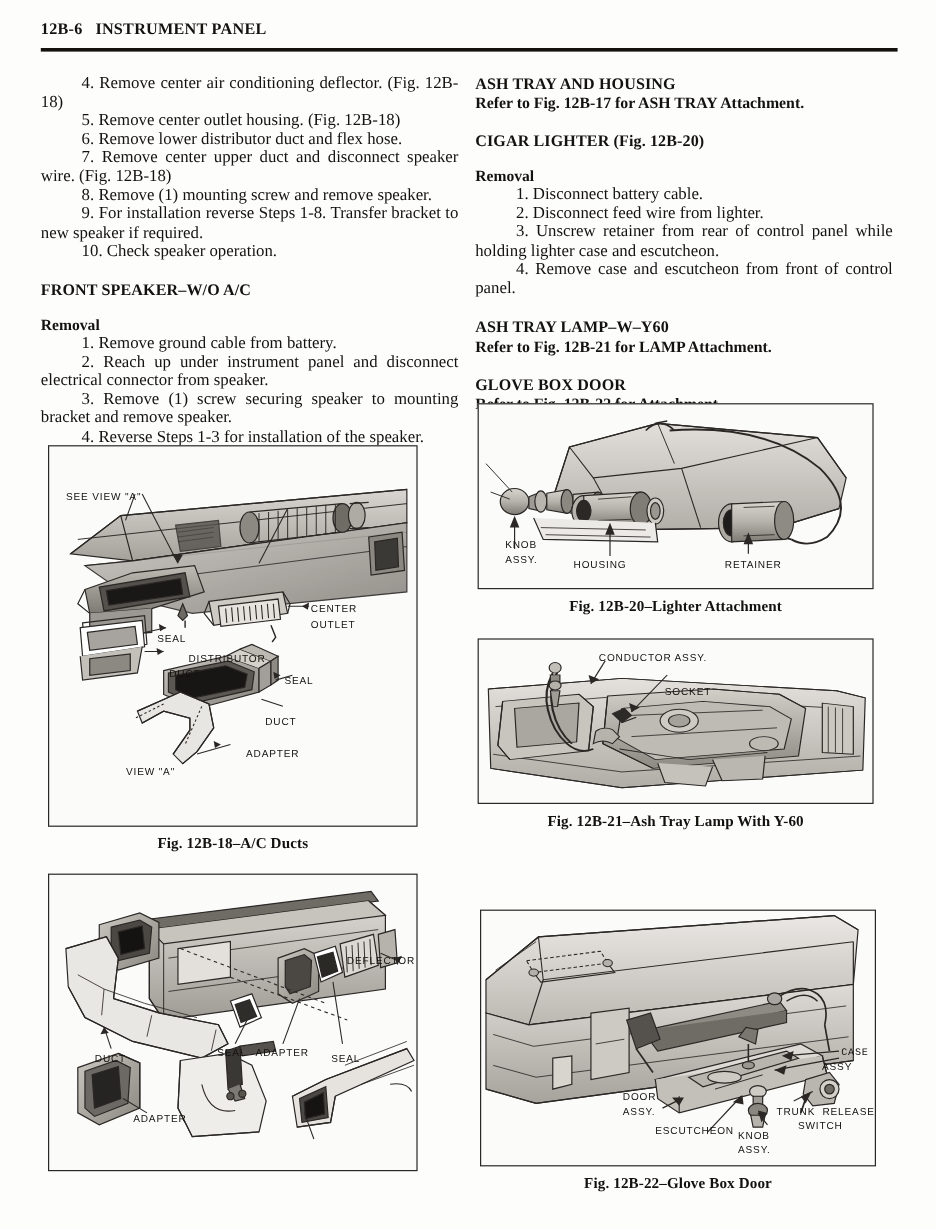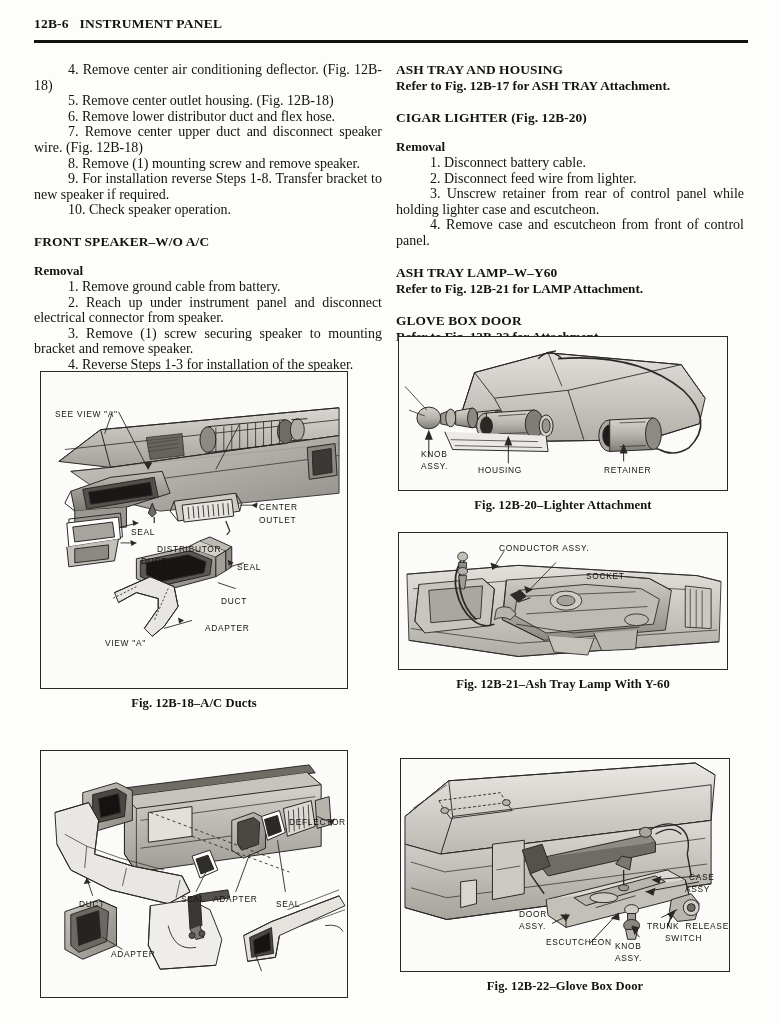--- a/index.html
+++ b/index.html
@@ -269,21 +269,21 @@
       <span class="lbl" style="left:218px;top:130px;">CENTER</span>
       <span class="lbl" style="left:218px;top:143px;">OUTLET</span>
       <span class="lbl" style="left:196px;top:190px;">SEAL</span>
       <span class="lbl" style="left:180px;top:224px;">DUCT</span>
       <span class="lbl" style="left:164px;top:251px;">ADAPTER</span>
       <span class="lbl" style="left:64px;top:266px;">VIEW "A"</span>
     </div>
     <div class="fig-cap">Fig. 12B-18–A/C Ducts</div>
   </div>
 
-  <div class="figure" style="left:40px;top:750px;width:308px;">
+  <div class="figure" style="left:40px;top:728px;width:308px;">
     <div class="fig-box" style="width:308px;height:248px;">
       <div class="art">
         <svg viewBox="0 0 308 248" preserveAspectRatio="none">
           <defs>
             <linearGradient id="g19a" x1="0" y1="0" x2="0" y2="1">
               <stop offset="0" stop-color="#dcd9d4"></stop>
                 <stop offset="1" stop-color="#9f9b95"></stop>
             </linearGradient>
             <linearGradient id="g19b" x1="0" y1="0" x2="1" y2="1">
               <stop offset="0" stop-color="#cbc8c2"></stop>
@@ -533,21 +533,21 @@
               <path d="M158 40 L128 82"></path>
             </g>
             <g fill="#2a2725" stroke="none">
               <path d="M94 50 L92 40 L101 45 Z"></path>
               <path d="M128 82 L126 72 L135 77 Z"></path>
             </g>
           </g>
         </svg>
       </div>
       <span class="lbl" style="left:100px;top:10px;">CONDUCTOR ASSY.</span>
-      <span class="lbl" style="left:155px;top:38px;margin-left:32px;">SOCKET</span>
+      <span class="lbl" style="left:155px;top:38px;">SOCKET</span>
     </div>
     <div class="fig-cap">Fig. 12B-21–Ash Tray Lamp With Y-60</div>
   </div>
 
   <div class="figure" style="left:400px;top:758px;width:330px;">
     <div class="fig-box" style="width:330px;height:214px;">
       <div class="art">
         <svg viewBox="0 0 330 214" preserveAspectRatio="none">
           <defs>
             <linearGradient id="g22a" x1="0" y1="0" x2="0" y2="1">
@@ -635,21 +635,21 @@
               <path d="M277 152 L268 156 L272 162 Z"></path>
             </g>
           </g>
         </svg>
       </div>
       <span class="lbl" style="left:118px;top:150px;">DOOR</span>
       <span class="lbl" style="left:118px;top:162px;">ASSY.</span>
       <span class="lbl" style="left:145px;top:178px;">ESCUTCHEON</span>
       <span class="lbl" style="left:214px;top:182px;">KNOB</span>
       <span class="lbl" style="left:214px;top:194px;">ASSY.</span>
-      <span class="lbl" style="left:288px;top:113px;">CASE</span>
+      <span class="lbl" style="left:300px;top:113px;font-family:Liberation Mono, monospace;">CASE</span>
       <span class="lbl" style="left:284px;top:125px;">ASSY</span>
       <span class="lbl" style="left:246px;top:162px;">TRUNK  RELEASE</span>
       <span class="lbl" style="left:264px;top:174px;">SWITCH</span>
     </div>
     <div class="fig-cap">Fig. 12B-22–Glove Box Door</div>
   </div>
 
 </div>
 
 </body></html>

